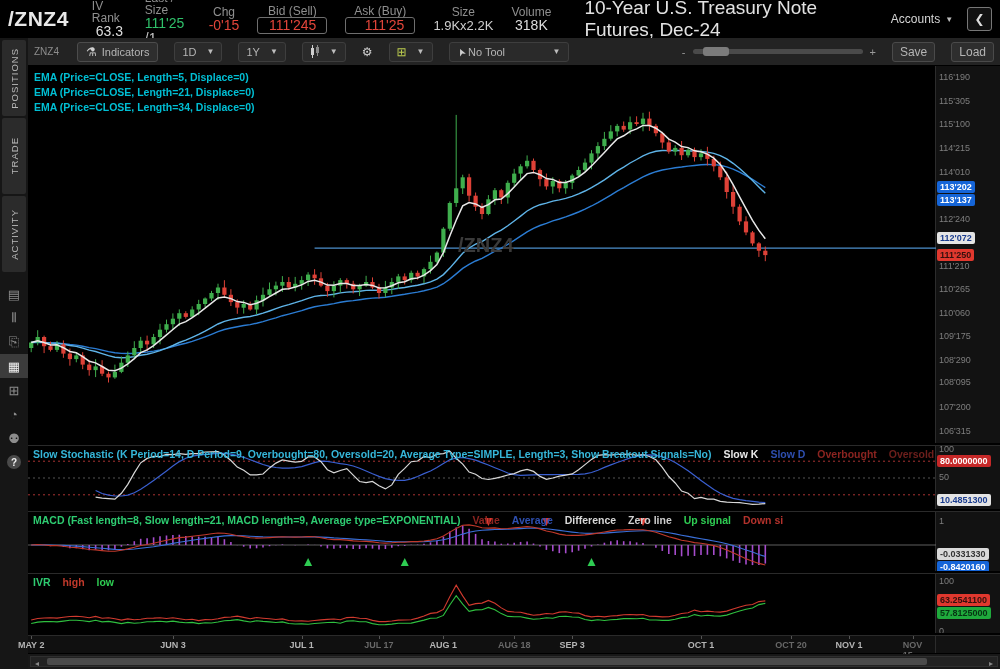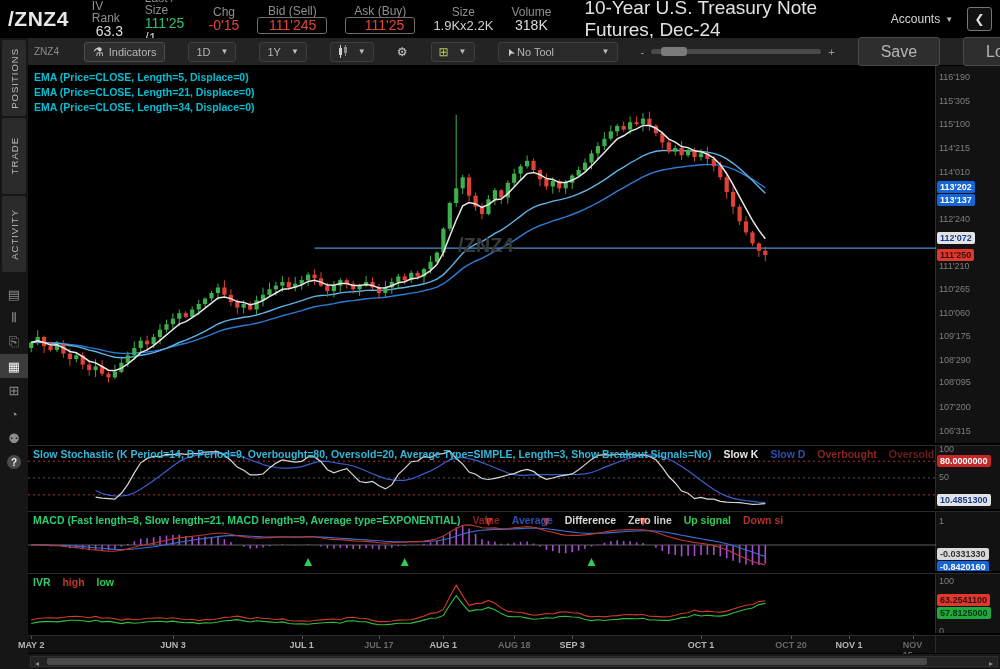--- a/index.html
+++ b/index.html
@@ -31,34 +31,34 @@
   .vtab span { writing-mode:vertical-rl; transform:rotate(180deg); font-size:9.5px; color:#b9b9b9; letter-spacing:1px; }
   .sic { width:28px; height:24px; display:flex; align-items:center; justify-content:center; color:#8d8d8d; font-size:13px; }
   .sic.active { background:#3c3c3c; color:#f0f0f0; }
   .sic.help { color:#eee; }
   .sic.help b { background:#4a4a4a; width:14px; height:14px; border-radius:50%; font-size:10px; display:flex; align-items:center; justify-content:center; }
 
   
   #main { position:absolute; left:28px; top:38px; width:972px; bottom:0; background:#000; }
 
   
-  #toolbar { position:absolute; left:0; top:0; width:972px; height:28px; background:#232323; display:flex; align-items:center; gap:23px; padding:0 6px; border-bottom:1px solid #000; }
+  #toolbar { position:absolute; left:0; top:0; width:972px; height:28px; background:#232323; display:flex; align-items:center; gap:16px; padding:0 6px; border-bottom:1px solid #000; }
   #tb-symbol { font-size:10px; color:#8d8d8d; margin-right:2px; }
   .tbtn { background:#2e2e2e; border:1px solid #4c4c4c; border-radius:3px; color:#b5b5b5; font-size:11px;
     height:20px; display:flex; align-items:center; gap:5px; padding:0 8px; }
   .chip { background:#2a2a2a; border:1px solid #3e3e3e; border-radius:3px; color:#b5b5b5; font-size:11px;
     height:20px; display:flex; align-items:center; gap:10px; padding:0 7px; }
   .ticon { font-size:12px; color:#cfcfcf; }
   .gridicon { color:#b9c94e; }
   .cursoricon { display:inline-block; transform:rotate(-115deg); font-size:10px; color:#cfcfcf; }
   #zoomer { margin-left:auto; display:flex; align-items:center; gap:7px; }
   #zoom-track { width:170px; height:5px; background:#4a4a4a; border-radius:3px; position:relative; }
   #zoom-thumb { position:absolute; left:10px; top:-2px; width:26px; height:9px; background:#7b7b7b; border-radius:3px; }
   .zsign { color:#9a9a9a; font-size:11px; }
-  .gbtn { background:#2e2e2e; border:1px solid #4a4a4a; border-radius:3px; color:#b5b5b5; font-size:16px; height:29px; padding:0 22px; display:flex; align-items:center; }
+  .gbtn { background:#2e2e2e; border:1px solid #4a4a4a; border-radius:3px; color:#b5b5b5; font-size:12px; height:20px; padding:0 7px; display:flex; align-items:center; }
 
   
   .panelrow { position:absolute; left:0; width:972px; display:flex; }
   .plot { position:relative; width:908px; height:100%; background:#000; border-right:1px solid #2c2c2c; }
   .axis { position:relative; width:64px; height:100%; background:#121212; overflow:hidden; }
   #row-main  { top:28px;  height:377px; }
   #row-stoch { top:407px; height:64px; border-top:1px solid #2a2a2a; }
   #row-macd  { top:473px; height:60px; border-top:1px solid #2a2a2a; }
   #row-ivr   { top:535px; height:60px; border-top:1px solid #2a2a2a; }
   #row-time  { top:597px; height:18px; border-top:1px solid #2a2a2a; background:#101010; }

